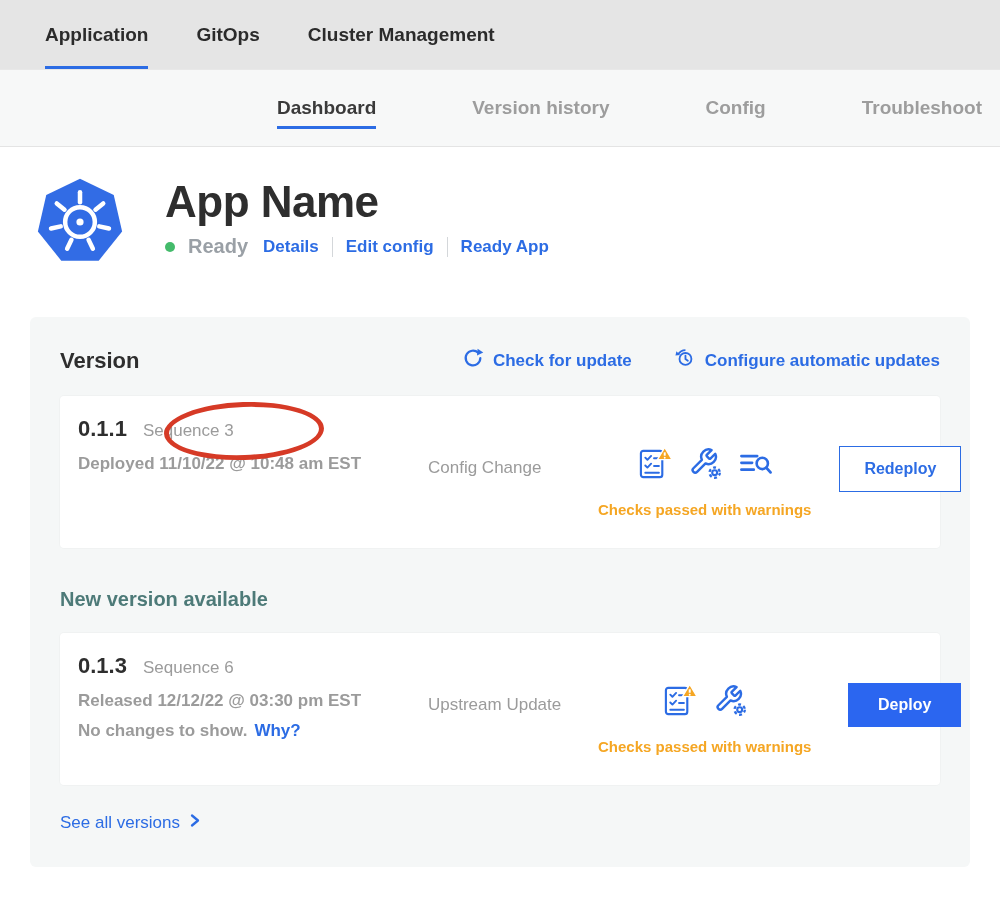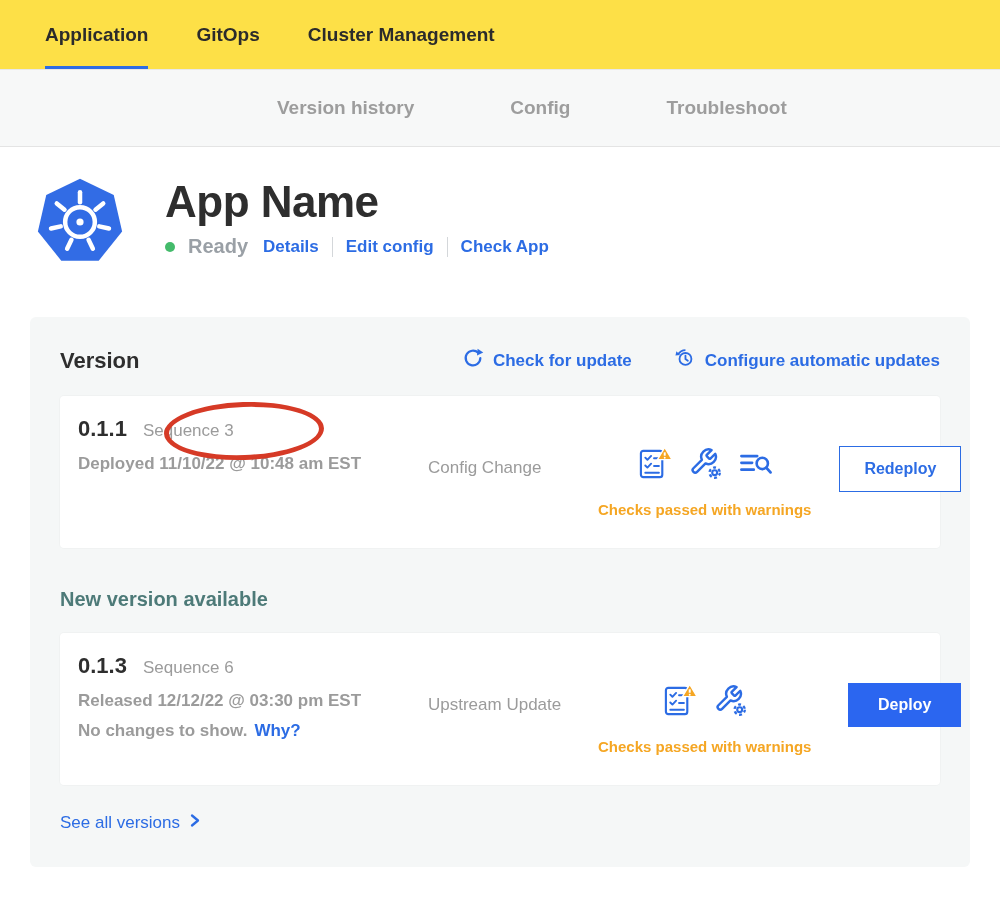--- a/index.html
+++ b/index.html
@@ -15,21 +15,21 @@
   *{box-sizing:border-box;}
   html,body{margin:0;padding:0;}
   body{
     width:1000px;height:898px;overflow:hidden;position:relative;
     background:#fff;font-family:"Liberation Sans",sans-serif;color:var(--dark);
   }
   a{text-decoration:none;cursor:pointer;}
 
   
   .topnav{display:flex;gap:48px;padding-left:45px;height:70px;align-items:stretch;
-    border-bottom:1px solid #e8e8e8;background:#fde047;}
+    border-bottom:1px solid #e8e8e8;background:#e5e5e5;}
   .topnav-item{font-size:19px;font-weight:700;color:#2b2b2b;display:flex;align-items:center;
     border-bottom:3px solid transparent;padding-top:3px;cursor:pointer;}
   .topnav-item.active{border-bottom-color:var(--accent);}
 
   
   .subnav{display:flex;gap:96px;padding-left:277px;height:77px;align-items:center;
     background:#f7f8f8;border-bottom:1px solid #e4e4e4;white-space:nowrap;overflow:hidden;}
   .subnav-item{font-size:19px;font-weight:600;color:#9d9d9d;padding:10px 0;cursor:pointer;}
   .subnav-item.active{color:#3a3a3a;border-bottom:3px solid var(--accent);padding-bottom:7px;}
 
@@ -78,20 +78,21 @@
 </head>
 <body>
 
 <header class="topnav">
   <div class="topnav-item active">Application</div>
   <div class="topnav-item">GitOps</div>
   <div class="topnav-item">Cluster Management</div>
 </header>
 
 <nav class="subnav">
+  <div class="subnav-item active">Dashboard</div>
   <div class="subnav-item">Version history</div>
   <div class="subnav-item">Config</div>
   <div class="subnav-item">Troubleshoot</div>
 </nav>
 
 <section class="app-header">
   <div class="k8s-logo">
     <svg viewBox="0 0 100 100" width="90" height="90" aria-hidden="true">
       <polygon points="50,2 87.5,20 96.8,60.5 70.8,93 29.2,93 3.2,60.5 12.5,20" fill="#326ce5"></polygon>
       <circle cx="50" cy="50" r="16.5" fill="none" stroke="#fff" stroke-width="5"></circle>
@@ -109,21 +110,21 @@
   </div>
   <div>
     <h1>App Name</h1>
     <div class="status-row">
       <span class="dot"></span>
       <span class="ready">Ready</span>
       <a class="hlink">Details</a>
       <span class="vdiv"></span>
       <a class="hlink">Edit config</a>
       <span class="vdiv"></span>
-      <a class="hlink">Check App</a>
+      <a class="hlink">Ready App</a>
     </div>
   </div>
 </section>
 
 <section class="version-panel">
   <div class="panel-head">
     <h2>Version</h2>
     <div class="head-actions">
       <a class="head-action">
         <span>

